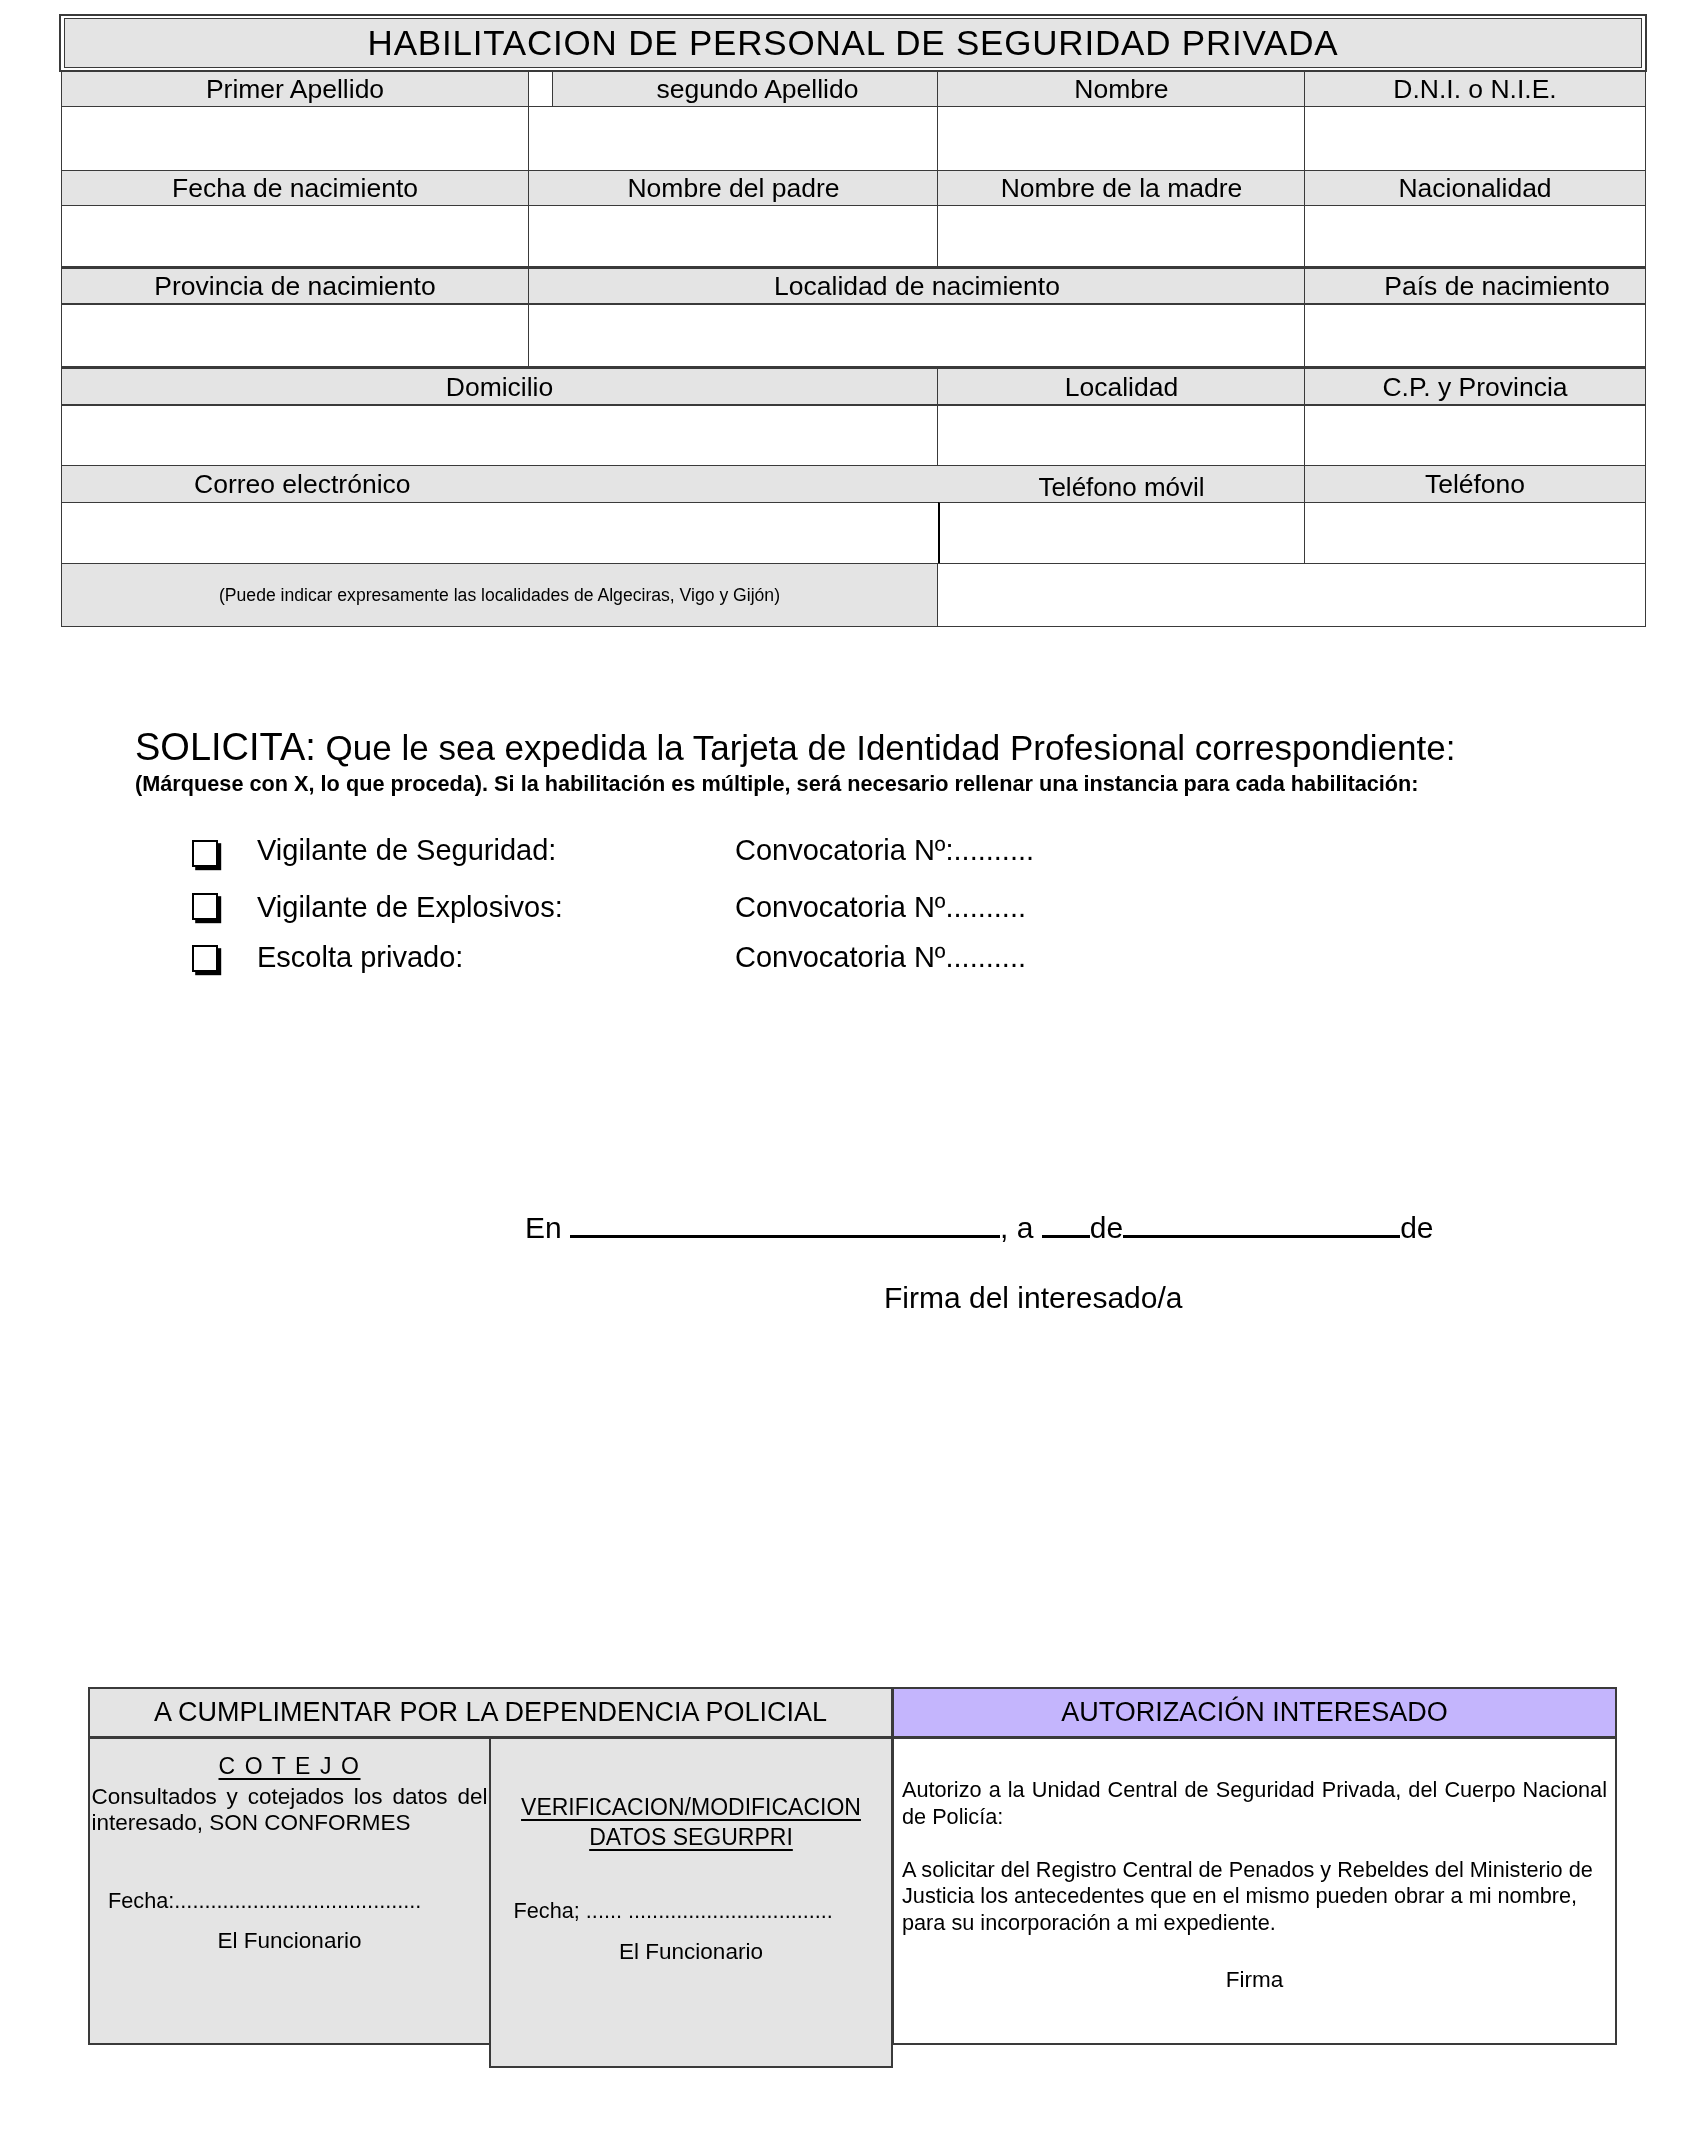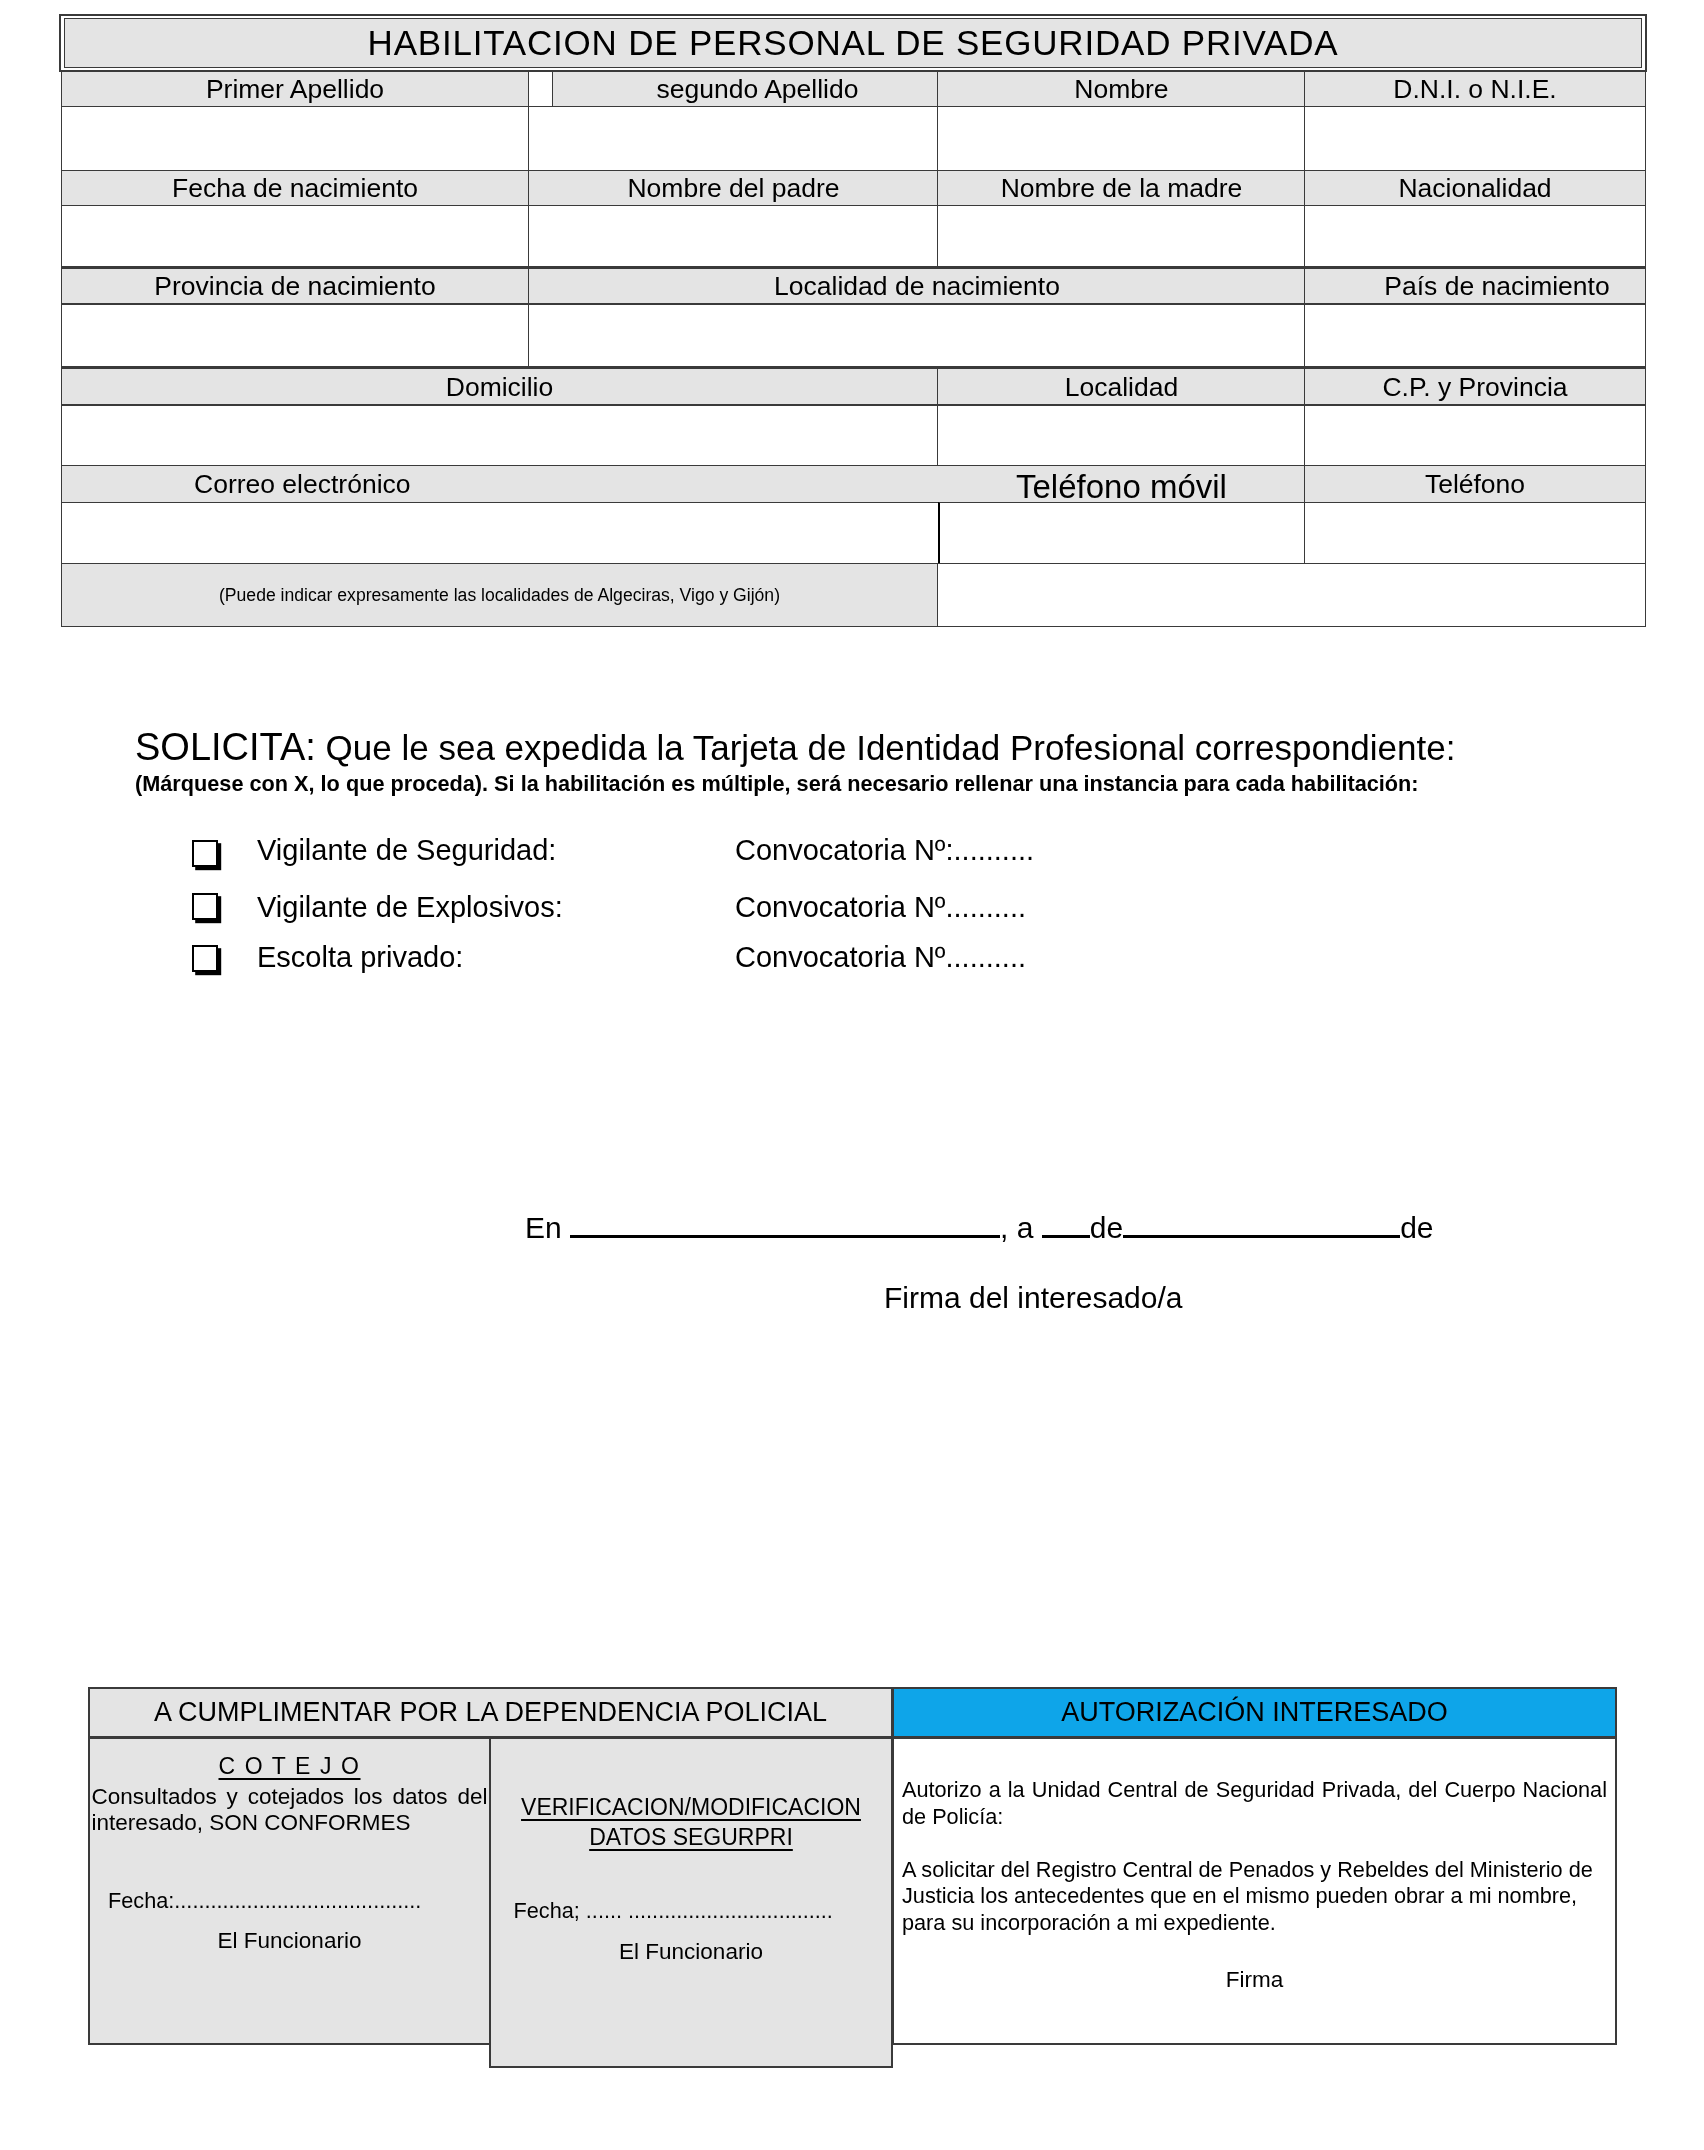--- a/index.html
+++ b/index.html
@@ -91,21 +91,21 @@
   <input class="field" value="" style="">
 </div>
 <div class="abs cell" style="left:937px;top:404px;width:369px;height:63px;border-top-width:2.4px;">
   <input class="field" value="" style="">
 </div>
 <div class="abs cell" style="left:1304px;top:404px;width:342px;height:63px;border-top-width:2.4px;">
   <input class="field" value="" style="">
 </div>
 
 <div class="abs lbl" style="left:61px;top:465px;width:1245px;height:38px;justify-content:flex-start;padding-left:132px;">Correo electrónico</div>
-<div class="abs" style="left:937px;top:476px;width:369px;height:22.5px;display:flex;justify-content:center;align-items:center;font-size:33px;">Teléfono móvil</div>
+<div class="abs" style="left:937px;top:476px;width:369px;height:22.5px;display:flex;justify-content:center;align-items:center;font-size:26px;">Teléfono móvil</div>
 <div class="abs lbl" style="left:1304px;top:465px;width:342px;height:38px;">Teléfono</div>
 
 <div class="abs cell" style="left:61px;top:502px;width:879px;height:63px;">
   <input class="field" value="" style="">
 </div>
 <div class="abs cell" style="left:938px;top:502px;width:367px;height:63px;border-left:2.4px solid #000;">
   <input class="field" value="" style="">
 </div>
 <div class="abs cell" style="left:1304px;top:502px;width:342px;height:63px;">
   <input class="field" value="" style="">
@@ -136,21 +136,21 @@
 <div class="abs opt-conv" style="left:735px;top:941px;">Convocatoria Nº..........</div>
 
 <div class="abs sigline" style="left:525px;top:1211px;">
   <span>En</span>
   <span class="uline" style="width:430px;"></span><span>, a</span>
   <span class="uline" style="width:48px;"></span><span>de</span><span class="uline" style="width:277px;"></span><span>de</span>
 </div>
 <div class="abs sigline" style="left:884px;top:1281px;">Firma del interesado/a</div>
 
 <div class="abs bt bt-head" style="left:88px;top:1687px;width:805px;height:51px;background:#e4e4e4;border-width:2.4px;">A CUMPLIMENTAR POR LA DEPENDENCIA POLICIAL</div>
-<div class="abs bt bt-head" style="left:892px;top:1687px;width:725px;height:51px;background:#0ea5e9;border-width:2.4px;">AUTORIZACIÓN INTERESADO</div>
+<div class="abs bt bt-head" style="left:892px;top:1687px;width:725px;height:51px;background:#c4b5fd;border-width:2.4px;">AUTORIZACIÓN INTERESADO</div>
 
 <div class="abs bt" style="left:88px;top:1737px;width:403px;height:308px;background:#e4e4e4;border-width:2.4px;">
   <div class="ul" style="text-align:center;font-size:23px;margin-top:14.4px;letter-spacing:1.6px;">C O T E J O</div>
   <div style="font-size:22.5px;line-height:26.5px;text-align:justify;text-align-last:left;padding:0 1.6px;margin-top:3.2px;">Consultados y cotejados los datos del interesado, SON CONFORMES</div>
   <div style="font-size:21.7px;margin-top:51px;padding-left:18px;">Fecha:.........................................</div>
   <div style="font-size:22.5px;margin-top:14.4px;text-align:center;">El Funcionario</div>
 </div>
 
 <div class="abs bt" style="left:489px;top:1737px;width:404px;height:331px;background:#e4e4e4;border-width:2.4px;">
   <div class="ul" style="text-align:center;font-size:23px;margin-top:55px;">VERIFICACION/MODIFICACION</div>

